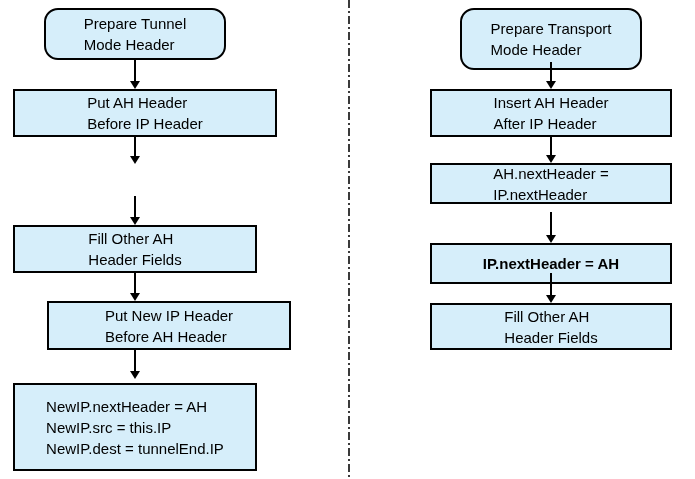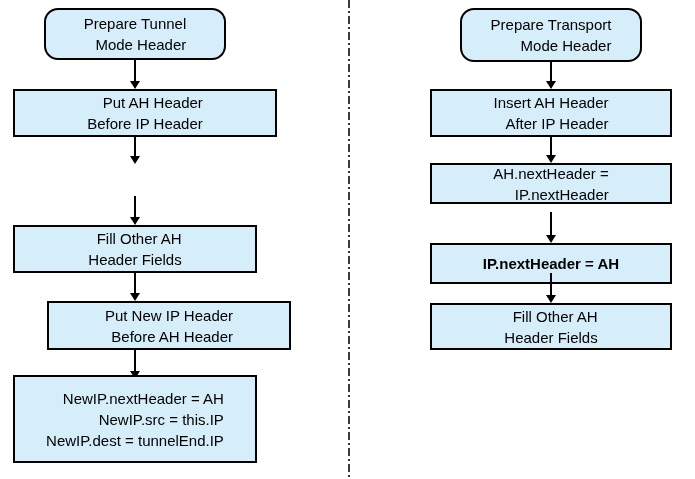--- a/index.html
+++ b/index.html
@@ -30,21 +30,21 @@
     );
   }
   .node {
     position: absolute;
     box-sizing: border-box;
     background: #d6eefa;
     border: 2px solid #000000;
     display: flex;
     align-items: center;
     justify-content: center;
-    text-align: right;
+    text-align: left;
     font-size: 15px;
     line-height: 21px;
     color: #000000;
     white-space: pre-line;
   }
   .terminator {
     border-radius: 14px;
   }
   .arrow {
     position: absolute;
@@ -98,24 +98,24 @@
     <div class="arrow" style="left: 129.5px; top: 273px; height: 28px;">
       <i class="arrow-line"></i>
       <i class="arrow-head"></i>
     </div>
     <div class="node process" style="left: 13px; top: 301px; width: 244px; height: 49px; margin-left: 34px;">Put New IP Header
 Before AH Header</div>
     <div class="arrow" style="left: 129.5px; top: 350px; height: 29px;">
       <i class="arrow-line"></i>
       <i class="arrow-head"></i>
     </div>
-    <div class="node process" style="left: 13px; top: 375px; width: 244px; height: 88px;">NewIP.nextHeader = AH
+    <div class="node process" style="left: 13px; top: 383px; width: 244px; height: 88px;">NewIP.nextHeader = AH
 NewIP.src = this.IP
 NewIP.dest = tunnelEnd.IP</div>
-    <div class="node terminator" style="left: 460px; top: 8px; width: 182px; height: 54px;">Prepare Transport
+    <div class="node terminator" style="left: 460px; top: 8px; width: 182px; height: 62px;">Prepare Transport
 Mode Header</div>
     <div class="arrow" style="left: 545.5px; top: 62px; height: 27px;">
       <i class="arrow-line"></i>
       <i class="arrow-head"></i>
     </div>
     <div class="node process" style="left: 430px; top: 89px; width: 242px; height: 48px;">Insert AH Header
 After IP Header</div>
     <div class="arrow" style="left: 545.5px; top: 137px; height: 26px;">
       <i class="arrow-line"></i>
       <i class="arrow-head"></i>

